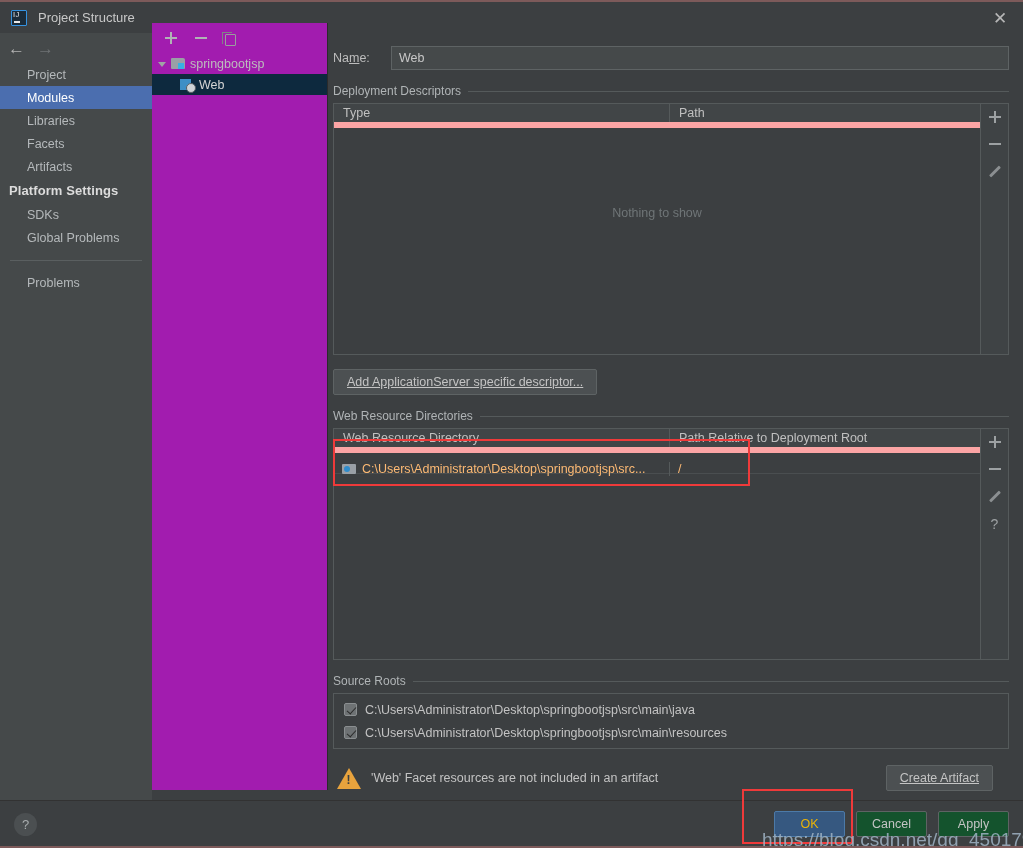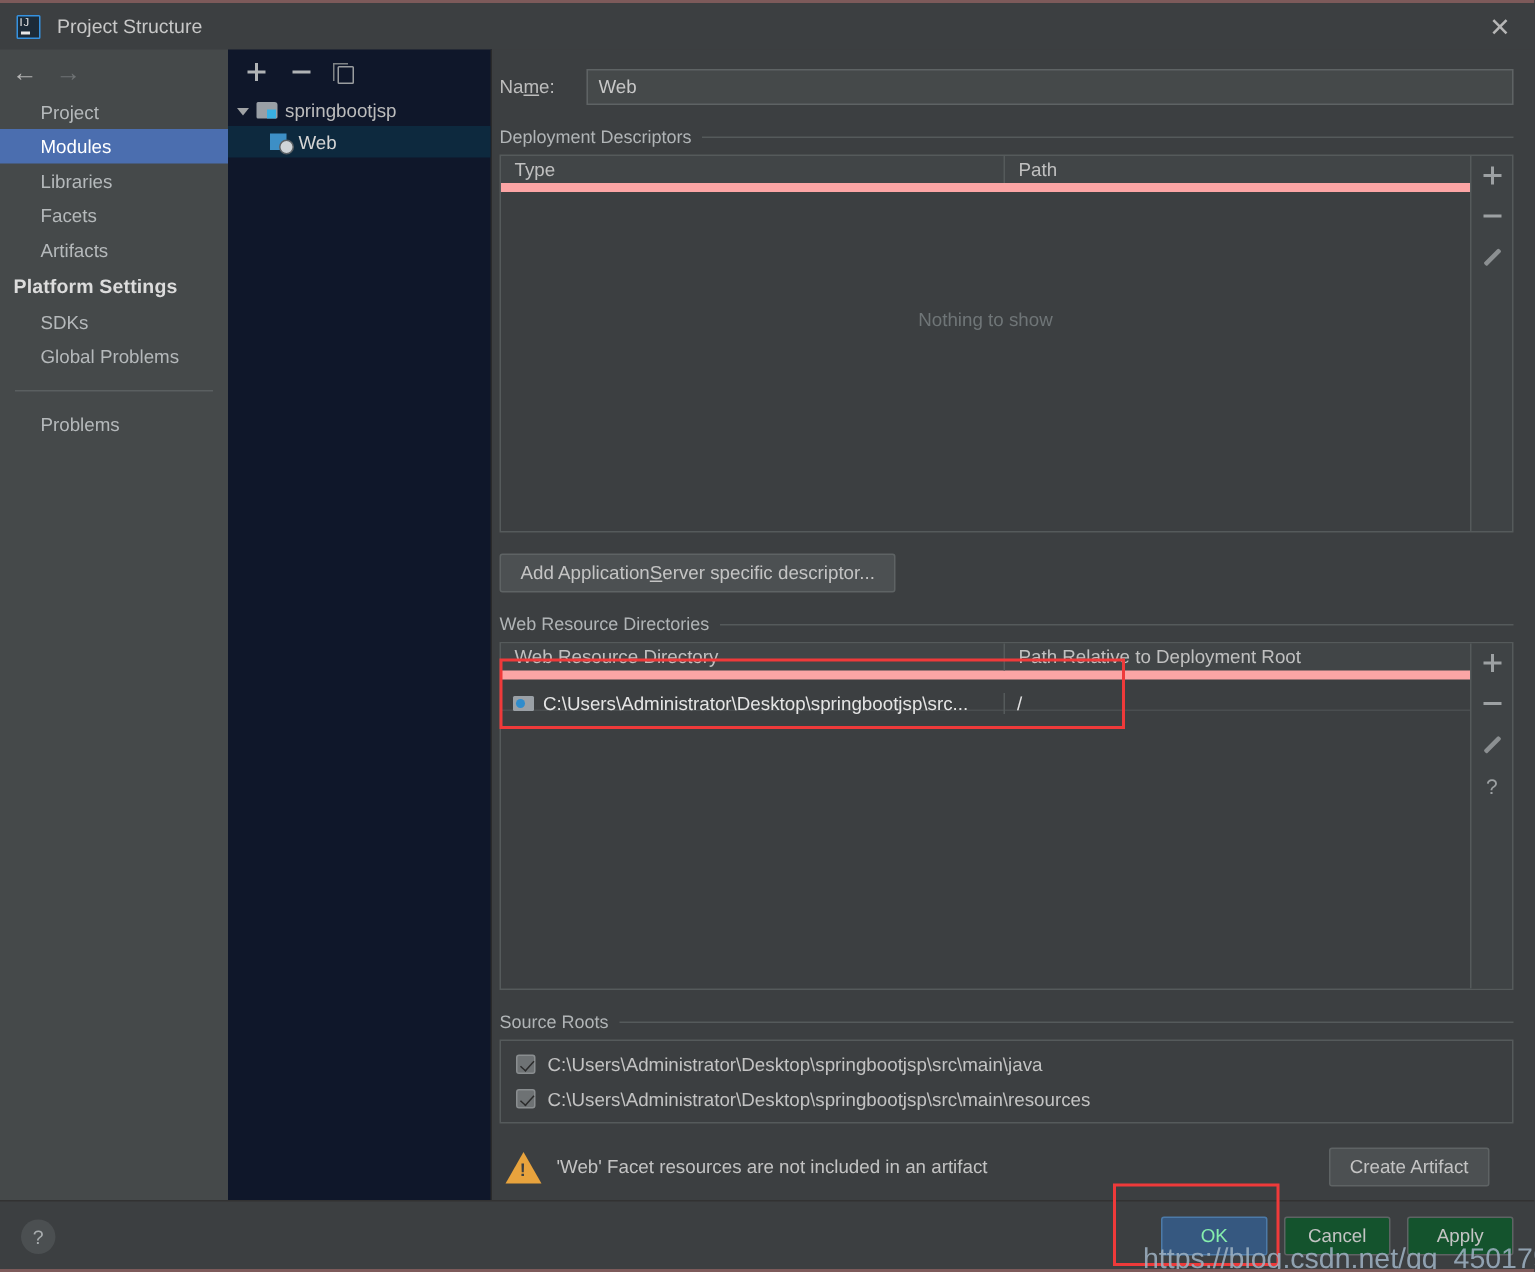--- a/index.html
+++ b/index.html
@@ -53,22 +53,22 @@
   }
   .nav-item {
     height: 23px; display: flex; align-items: center;
     padding-left: 27px; font-size: 12.5px; color: #b5b9bb;
   }
   .nav-item.selected { background: #4b6eaf; color: #ffffff; }
   .nav-sep { height: 1px; background: #5a5f60; margin: 11px 10px 10px 10px; }
 
   
   .treepanel {
-    position: absolute; left: 152px; top: 33px; width: 176px; height: 767px;
-    background: #0f172a; border-right: 1px solid #2b2b2b;
+    position: absolute; left: 152px; top: 23px; width: 176px; height: 767px;
+    background: #a21caf; border-right: 1px solid #2b2b2b;
   }
   .tree-toolbar { height: 30px; display: flex; align-items: center; gap: 14px; padding-left: 11px; }
   .tb-ico { width: 16px; height: 16px; position: relative; }
   .tb-plus::before, .tb-plus::after, .tb-minus::before {
     content: ""; position: absolute; background: #b0b3b5;
   }
   .tb-plus::before { left: 7px; top: 2px; width: 2px; height: 12px; }
   .tb-plus::after  { left: 2px; top: 7px; width: 12px; height: 2px; }
   .tb-minus::before { left: 2px; top: 7px; width: 12px; height: 2px; }
   .tb-copy {
@@ -161,21 +161,21 @@
   .tbody { position: relative; }
   .empty-msg {
     position: absolute; left: 0; right: 0; top: 78px; text-align: center;
     font-size: 12.5px; color: #6f7577;
   }
   .trow {
     display: flex; height: 21px; align-items: center;
     border-bottom: 1px solid #4a4e50;
   }
   .tcell {
-    font-size: 12.5px; color: #e5e5e5; display: flex; align-items: center;
+    font-size: 12.5px; color: #fdba74; display: flex; align-items: center;
     gap: 5px; padding-left: 8px; overflow: hidden; white-space: nowrap; margin-top: 11px;
   }
   .tcell.sep { border-left: 1px solid #555a5b; }
   .ico-folder-blue {
     width: 15px; height: 12px; position: relative; flex: none;
   }
   .ico-folder-blue::before {
     content: ""; position: absolute; left: 0; top: 1px; width: 14px; height: 10px;
     background: #9aa0a6; border-radius: 1px;
   }
@@ -196,21 +196,21 @@
   .st-pencil {
     width: 14px; height: 3px; background: #8b8f91; transform: rotate(-45deg);
     margin: 8px 2px; border-radius: 1px;
   }
   .st-help { color: #9da1a3; font-size: 14px; line-height: 18px; }
 
   .flat-btn {
     display: inline-flex; align-items: center; justify-content: flex-start;
     height: 26px; padding: 0 13px; background: #4c5052;
     border: 1px solid #5e6364; border-radius: 2px;
-    color: #c4c4c4; font-size: 12.5px; font-family: "Liberation Sans", sans-serif;
+    color: #c4c4c4; font-size: 12.5px; font-family: "Liberation Sans", sans-serif; text-decoration: underline;
   }
 
   .srcroots-box {
     margin-left: 4px; width: 676px; border: 1px solid #555a5b;
     background: #3c3f41; padding: 4px 0;
   }
   .src-row { display: flex; align-items: center; height: 23px; padding-left: 10px; gap: 8px; }
   .cb {
     width: 13px; height: 13px; background: #6e7274; border: 1px solid #8a8e90;
     border-radius: 2px; position: relative; flex: none;
@@ -248,21 +248,21 @@
   }
   .footer-btns {
     position: absolute; right: 14px; top: 10px; display: flex; gap: 11px;
   }
   .dlg-btn {
     width: 71px; height: 26px; border-radius: 2px; font-size: 12.5px;
     display: flex; align-items: center; justify-content: center;
     background: #14532d; border: 1px solid #5e6364; color: #c4c4c4;
     font-family: "Liberation Sans", sans-serif;
   }
-  .dlg-btn.default { background: #365880; border-color: #4c7aa8; color: #86efac; }
+  .dlg-btn.default { background: #365880; border-color: #4c7aa8; color: #eab308; }
 
   
   .redbox { position: absolute; border: 2px solid #ef3a3a; pointer-events: none; }
   .watermark {
     position: absolute; left: 762px; top: 840px; transform: translateY(-50%);
     font-size: 19px; color: #9fb3c4; opacity: .85; white-space: nowrap;
     font-family: "Liberation Sans", sans-serif;
   }
   .bottom-rule {
     position: absolute; left: 0; top: 846px; width: 1023px; height: 2px;

